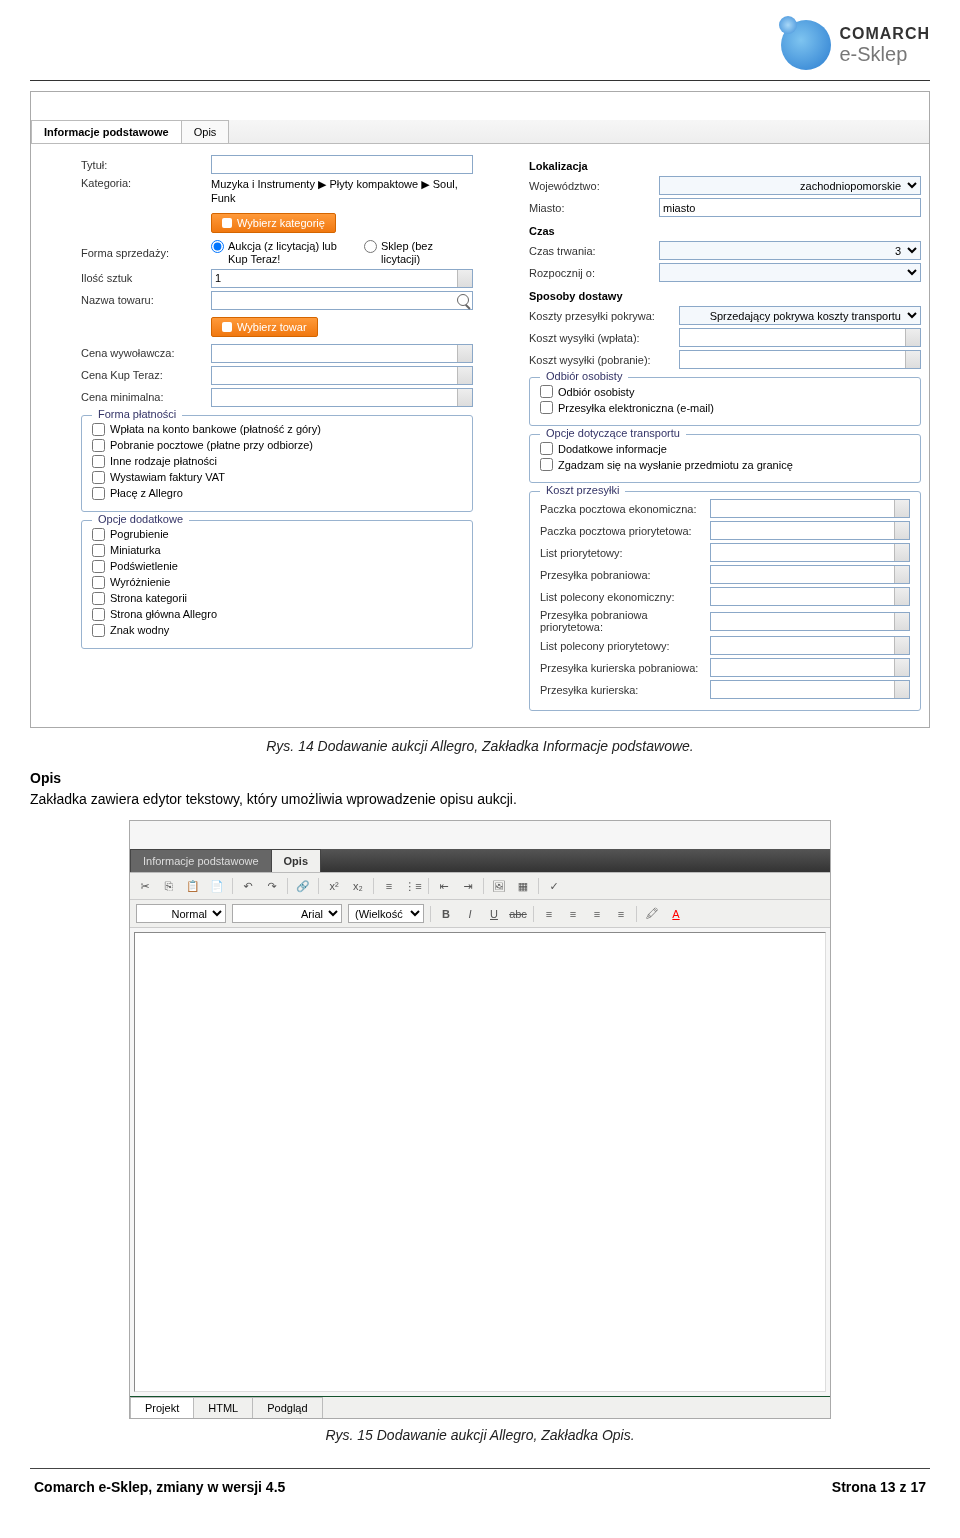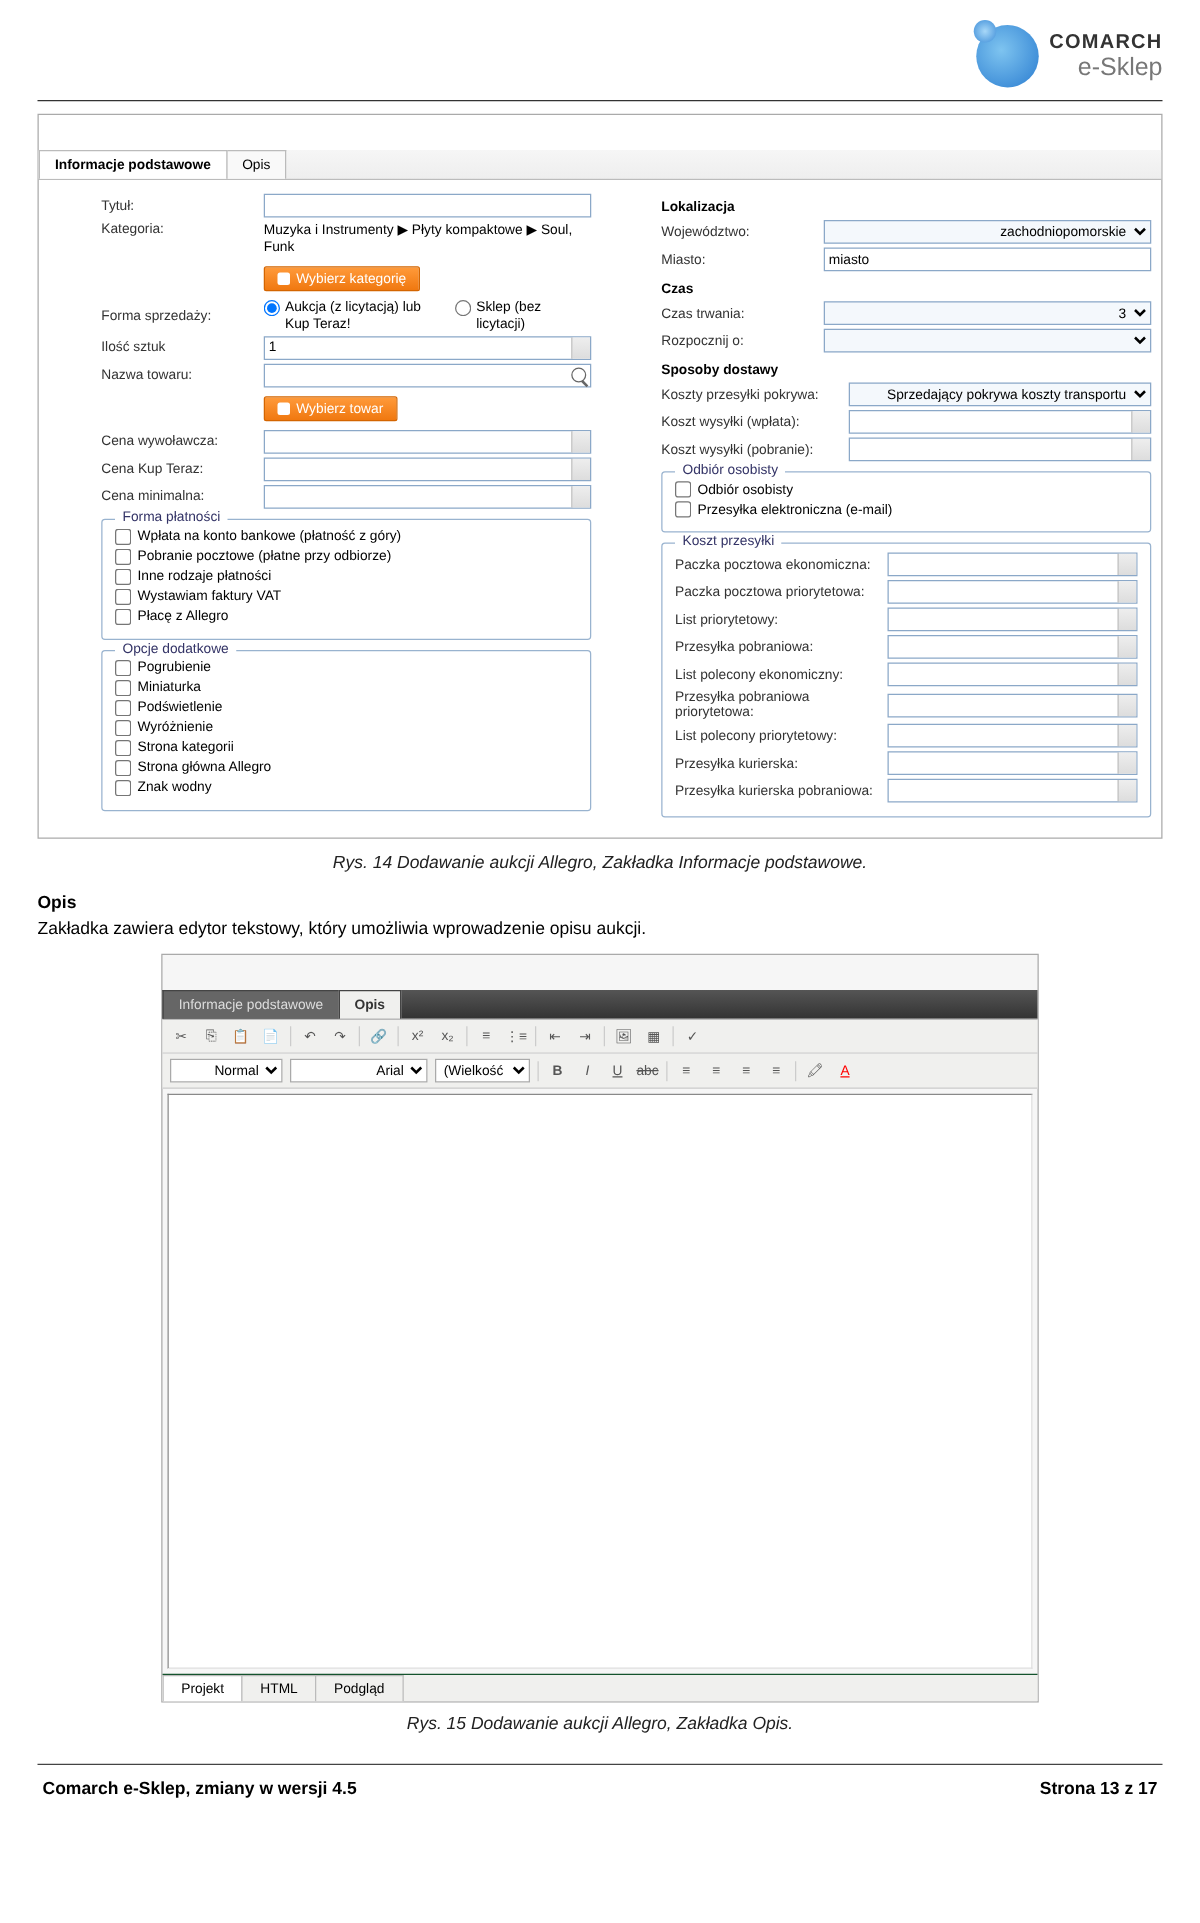--- a/index.html
+++ b/index.html
@@ -1,20 +1,20 @@
 <!DOCTYPE html>
 <html><head>
 <meta charset="utf-8">
 <style>
 * { box-sizing: border-box; margin: 0; padding: 0; }
 body { font-family: Tahoma, Arial, sans-serif; font-size: 12px; background: #fff; width: 960px; margin: 0 auto; padding: 20px 30px; }
 .logo-area { display: flex; justify-content: flex-end; align-items: center; margin-bottom: 10px; gap: 8px; }
 .logo-icon { width: 50px; height: 50px; background: radial-gradient(circle at 40% 40%, #7ec4f0, #2a7cd0); border-radius: 50%; position: relative; }
 .logo-icon::before { content:""; position:absolute; width:18px; height:18px; background:radial-gradient(circle,#a8d8f8,#3b8cd8); border-radius:50%; top:-4px; left:-2px; }
-.logo-text { text-align: right; line-height: 1.1; }
+.logo-text { text-align: left; line-height: 1.1; }
 .logo-text .b1 { font-size: 16px; font-weight: bold; color: #333; letter-spacing: 1px; }
 .logo-text .b2 { font-size: 20px; color: #777; }
 .hr1 { border:none; border-top:1px solid #333; margin:6px 0 10px; }
 .screenshot { border:1px solid #aaa; background:#fff; font-size:11px; margin:4px 0 10px; }
 .tabbar { display:flex; background:linear-gradient(#f6f6f6,#eee); border-bottom:1px solid #bbb;margin-top:28px; }
 .tab { padding:5px 12px; border:1px solid #bbb; border-bottom:none; background:#f9f9f9; margin-right:-1px; cursor:pointer; }
 .tab.active { background:#fff; font-weight:bold; position:relative; z-index:1; }
 .form-body { display:flex; padding:8px; gap:14px; }
 .col { flex:1;margin-left:42px; }
 .row { display:flex; align-items:center; margin:3px 0; }
@@ -229,20 +229,31 @@
         <div class="chk">
             <input type="checkbox" style="">
             <span>Odbiór osobisty</span>
           </div>
         <div class="chk">
             <input type="checkbox" style="">
             <span>Przesyłka elektroniczna (e-mail)</span>
           </div>
       </div>
 
+      <div class="fieldset">
+        <div class="legend">Opcje dotyczące transportu</div>
+        <div class="chk">
+            <input type="checkbox" style="">
+            <span>Dodatkowe informacje</span>
+          </div>
+        <div class="chk">
+            <input type="checkbox" style="">
+            <span>Zgadzam się na wysłanie przedmiotu za granicę</span>
+          </div>
+      </div>
 
       <div class="fieldset">
         <div class="legend">Koszt przesyłki</div>
         <div class="row">
             <span class="lbl" style="width:170px">Paczka pocztowa ekonomiczna:</span>
             <span class="ctrl spin"><input type="text" style=""></span>
           </div>
         <div class="row">
             <span class="lbl" style="width:170px">Paczka pocztowa priorytetowa:</span>
             <span class="ctrl spin"><input type="text" style=""></span>
@@ -261,25 +272,25 @@
           </div>
         <div class="row">
             <span class="lbl" style="width:170px">Przesyłka pobraniowa priorytetowa:</span>
             <span class="ctrl spin"><input type="text" style=""></span>
           </div>
         <div class="row">
             <span class="lbl" style="width:170px">List polecony priorytetowy:</span>
             <span class="ctrl spin"><input type="text" style=""></span>
           </div>
         <div class="row">
+            <span class="lbl" style="width:170px">Przesyłka kurierska pobraniowa:</span>
+            <span class="ctrl spin"><input type="text" style=""></span>
+          </div>
+        <div class="row">
             <span class="lbl" style="width:170px">Przesyłka kurierska:</span>
-            <span class="ctrl spin"><input type="text" style=""></span>
-          </div>
-        <div class="row">
-            <span class="lbl" style="width:170px">Przesyłka kurierska pobraniowa:</span>
             <span class="ctrl spin"><input type="text" style=""></span>
           </div>
       </div>
     </div>
   </div>
 </div>
 
 <div class="caption">Rys. 14 Dodawanie aukcji Allegro, Zakładka Informacje podstawowe.</div>
 
 <div class="body-text">

